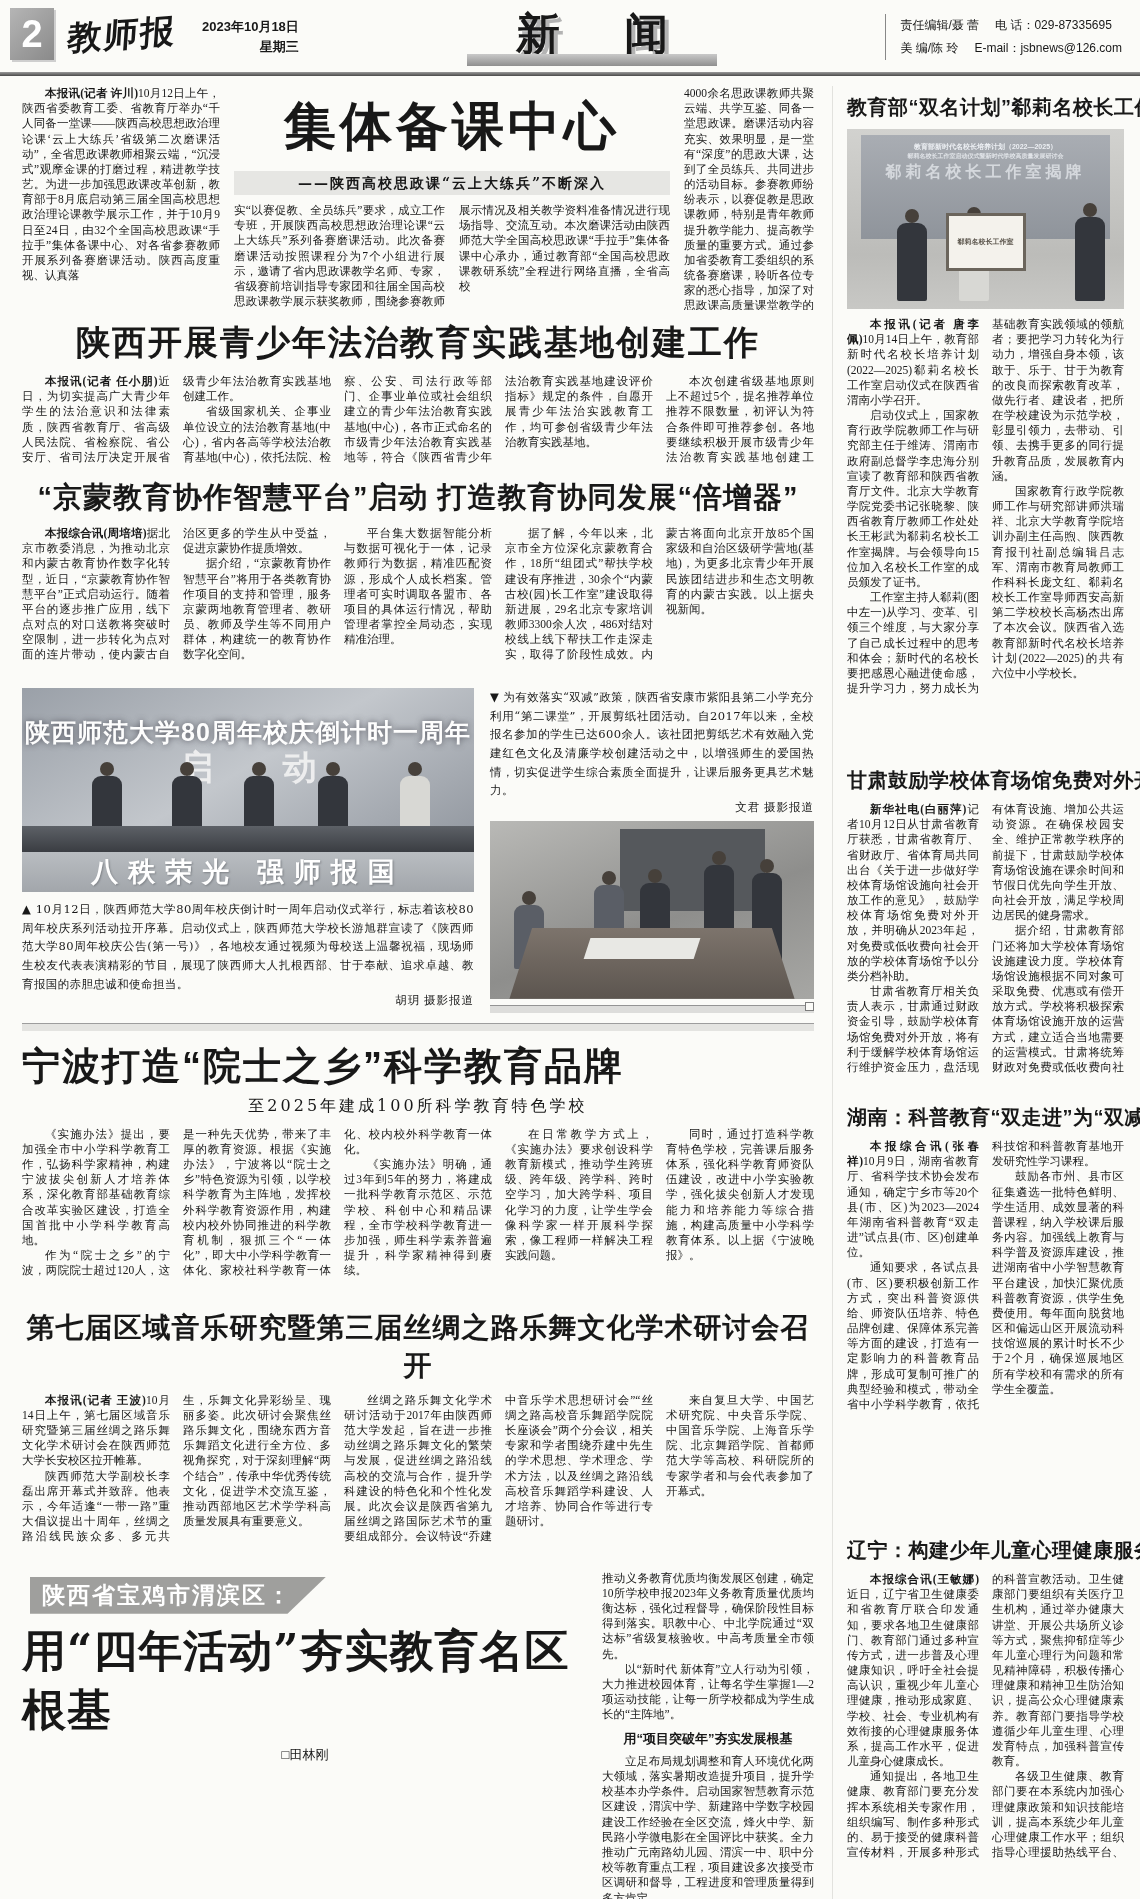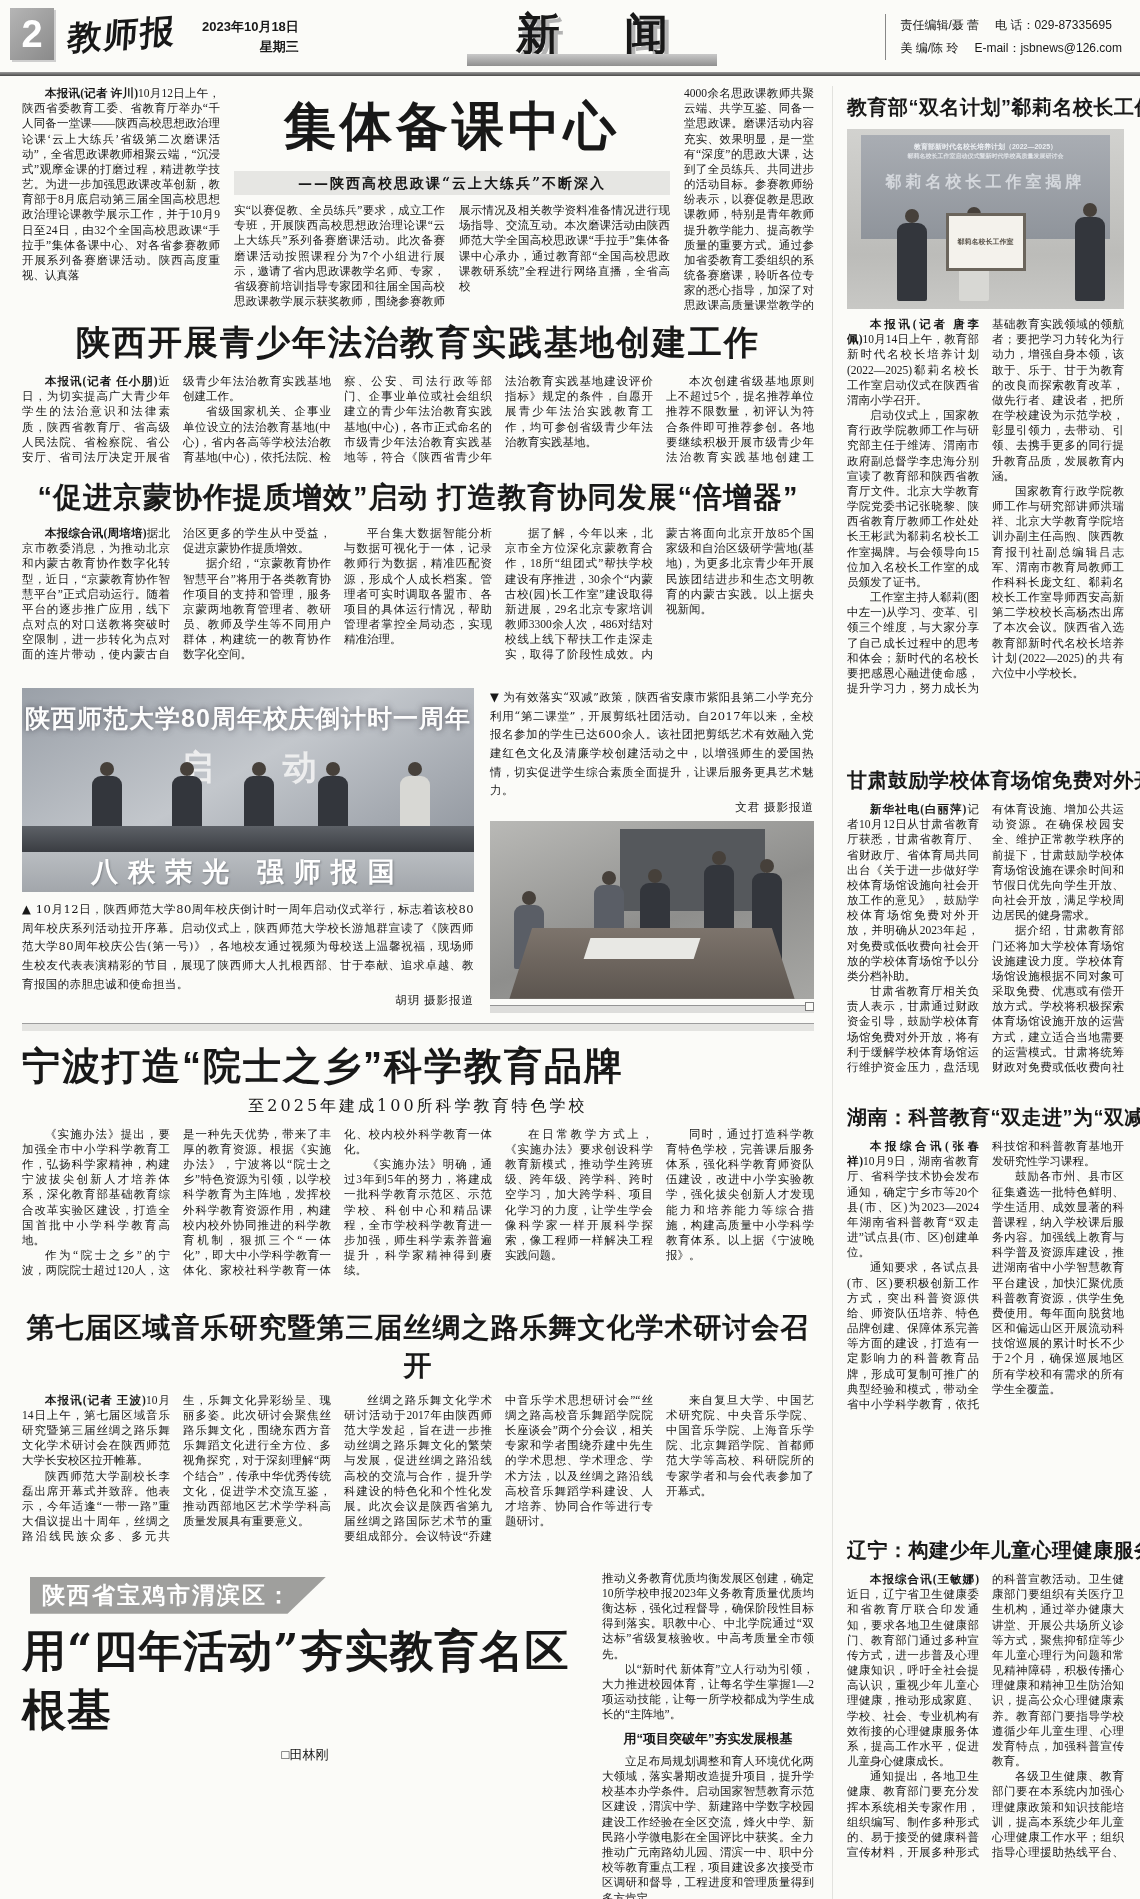--- a/index.html
+++ b/index.html
@@ -50,21 +50,21 @@
   .hB{font-size:34px;font-weight:900;text-align:center;letter-spacing:2px;margin:10px 0 8px;}
   .hC{font-size:29px;font-weight:900;text-align:center;letter-spacing:1px;margin:12px 0 8px;}
   .bB{height:92px;}
   .bC{height:152px;}
   
   .band{display:flex;gap:16px;margin-top:10px;}
   .band .bleft{width:452px;flex:none;}
   .band .bright{flex:1;min-width:0;}
   .ph-ssd{position:relative;height:204px;overflow:hidden;
           background:linear-gradient(150deg,#9aa0a8,#c3c7cc 45%,#868c95);}
-  .ssd-banner{position:absolute;top:18px;left:0;right:0;text-align:center;color:#fdfdfd;
+  .ssd-banner{position:absolute;top:32px;left:0;right:0;text-align:center;color:#fdfdfd;
               font:bold 25px/1 "Liberation Sans","DejaVu Sans",sans-serif;letter-spacing:1px;
               text-shadow:0 0 6px rgba(60,60,70,.8);}
   .ssd-action{position:absolute;top:62px;left:0;right:0;text-align:center;color:#f3f3f3;
               font:bold 34px/1 "Liberation Sans","DejaVu Sans",sans-serif;letter-spacing:30px;
               padding-left:30px;opacity:.9;}
   .ssd-rail{position:absolute;left:0;right:0;bottom:40px;height:26px;background:linear-gradient(#5d6167,#3a3d42);}
   .ssd-strip{position:absolute;left:0;right:0;bottom:0;height:40px;background:linear-gradient(#b9bdc1,#a2a6ab);
              text-align:center;color:#fff;font:bold 27px/40px "Liberation Sans","DejaVu Sans",sans-serif;
              letter-spacing:10px;text-shadow:1px 1px 2px #7e8287;}
   .fig{position:absolute;width:30px;height:64px;background:#33363c;border-radius:9px 9px 2px 2px;}
@@ -103,21 +103,21 @@
   .subhead{font:bold 13px/1.5 "Liberation Sans","DejaVu Sans",sans-serif;text-align:center;
            text-indent:0;margin:7px 0 5px;break-inside:avoid;}
   
   .rart{margin-bottom:14px;}
   .hR{font-size:20px;font-weight:900;letter-spacing:.5px;text-align:center;margin:8px 0;white-space:nowrap;}
   .ph-xl{position:relative;height:180px;overflow:hidden;background:linear-gradient(#d2d2cf,#bcbcb9 70%,#c8c8c5);margin-bottom:8px;}
   .xl-screen{position:absolute;top:6px;left:5%;width:90%;height:58%;background:linear-gradient(#a9adb3,#8f949b);
              text-align:center;color:#eceff3;overflow:hidden;}
   .xl-s1{font:bold 7px/1.6 "Liberation Sans","DejaVu Sans",sans-serif;margin-top:6px;}
   .xl-s2{font:bold 6px/1.5 "Liberation Sans","DejaVu Sans",sans-serif;opacity:.85;}
-  .xl-big{font:bold 16px/1.4 "Liberation Sans","DejaVu Sans",sans-serif;letter-spacing:4px;opacity:.7;margin-top:10px;}
+  .xl-big{font:bold 16px/1.4 "Liberation Sans","DejaVu Sans",sans-serif;letter-spacing:4px;opacity:.7;margin-top:0;}
   .xl-plaque{position:absolute;left:50%;transform:translateX(-50%);top:84px;width:74px;height:52px;
              background:#f4f2ec;border:3px solid #6b655c;z-index:3;
              font:bold 7px/1.6 "Liberation Sans","DejaVu Sans",sans-serif;color:#5a544b;
              display:flex;align-items:center;justify-content:center;text-align:center;}
   .bR2{column-count:2;column-gap:13px;}
   .bXL{height:436px;}
   .bGS{height:288px;}
   .bHN{height:384px;}
   .bLN{height:298px;}
 </style>
@@ -167,21 +167,21 @@
       <div>
         <h2 class="hB">陕西开展青少年法治教育实践基地创建工作</h2>
         <div class="bodytext cols5 bB clip">
           <p><span class="byl">本报讯(记者 任小朋)</span><span>近日，为切实提高广大青少年学生的法治意识和法律素质，陕西省教育厅、省高级人民法院、省检察院、省公安厅、省司法厅决定开展省级青少年法治教育实践基地创建工作。</span></p>
           <p>省级国家机关、企事业单位设立的法治教育基地(中心)，省内各高等学校法治教育基地(中心)，依托法院、检察、公安、司法行政等部门、企事业单位或社会组织建立的青少年法治教育实践基地(中心)，各市正式命名的市级青少年法治教育实践基地等，符合《陕西省青少年法治教育实践基地建设评价指标》规定的条件，自愿开展青少年法治实践教育工作，均可参创省级青少年法治教育实践基地。</p>
           <p>本次创建省级基地原则上不超过5个，提名推荐单位推荐不限数量，初评认为符合条件即可推荐参创。各地要继续积极开展市级青少年法治教育实践基地创建工作，每个地级市至少创建1个市级青少年法治教育实践基地。</p>
         </div>
       </div>
 
       <div>
-        <h2 class="hC">“促进京蒙协作提质增效”启动 打造教育协同发展“倍增器”</h2>
+        <h2 class="hC">“京蒙教育协作智慧平台”启动 打造教育协同发展“倍增器”</h2>
         <div class="bodytext cols5 bC clip">
           <p><span class="byl">本报综合讯(周培培)</span><span>据北京市教委消息，为推动北京和内蒙古教育协作数字化转型，近日，“京蒙教育协作智慧平台”正式启动运行。随着平台的逐步推广应用，线下点对点的对口送教将突破时空限制，进一步转化为点对面的连片带动，使内蒙古自治区更多的学生从中受益，促进京蒙协作提质增效。</span></p>
           <p>据介绍，“京蒙教育协作智慧平台”将用于各类教育协作项目的支持和管理，服务京蒙两地教育管理者、教研员、教师及学生等不同用户群体，构建统一的教育协作数字化空间。</p>
           <p>平台集大数据智能分析与数据可视化于一体，记录教师行为数据，精准匹配资源，形成个人成长档案。管理者可实时调取各盟市、各项目的具体运行情况，帮助管理者掌控全局动态，实现精准治理。</p>
           <p>据了解，今年以来，北京市全方位深化京蒙教育合作，18所“组团式”帮扶学校建设有序推进，30余个“内蒙古校(园)长工作室”建设取得新进展，29名北京专家培训教师3300余人次，486对结对校线上线下帮扶工作走深走实，取得了阶段性成效。内蒙古将面向北京开放85个国家级和自治区级研学营地(基地)，为更多北京青少年开展民族团结进步和生态文明教育的内蒙古实践。以上据央视新闻。</p>
         </div>
       </div>
 
       <div class="band">
         <div class="bleft">

